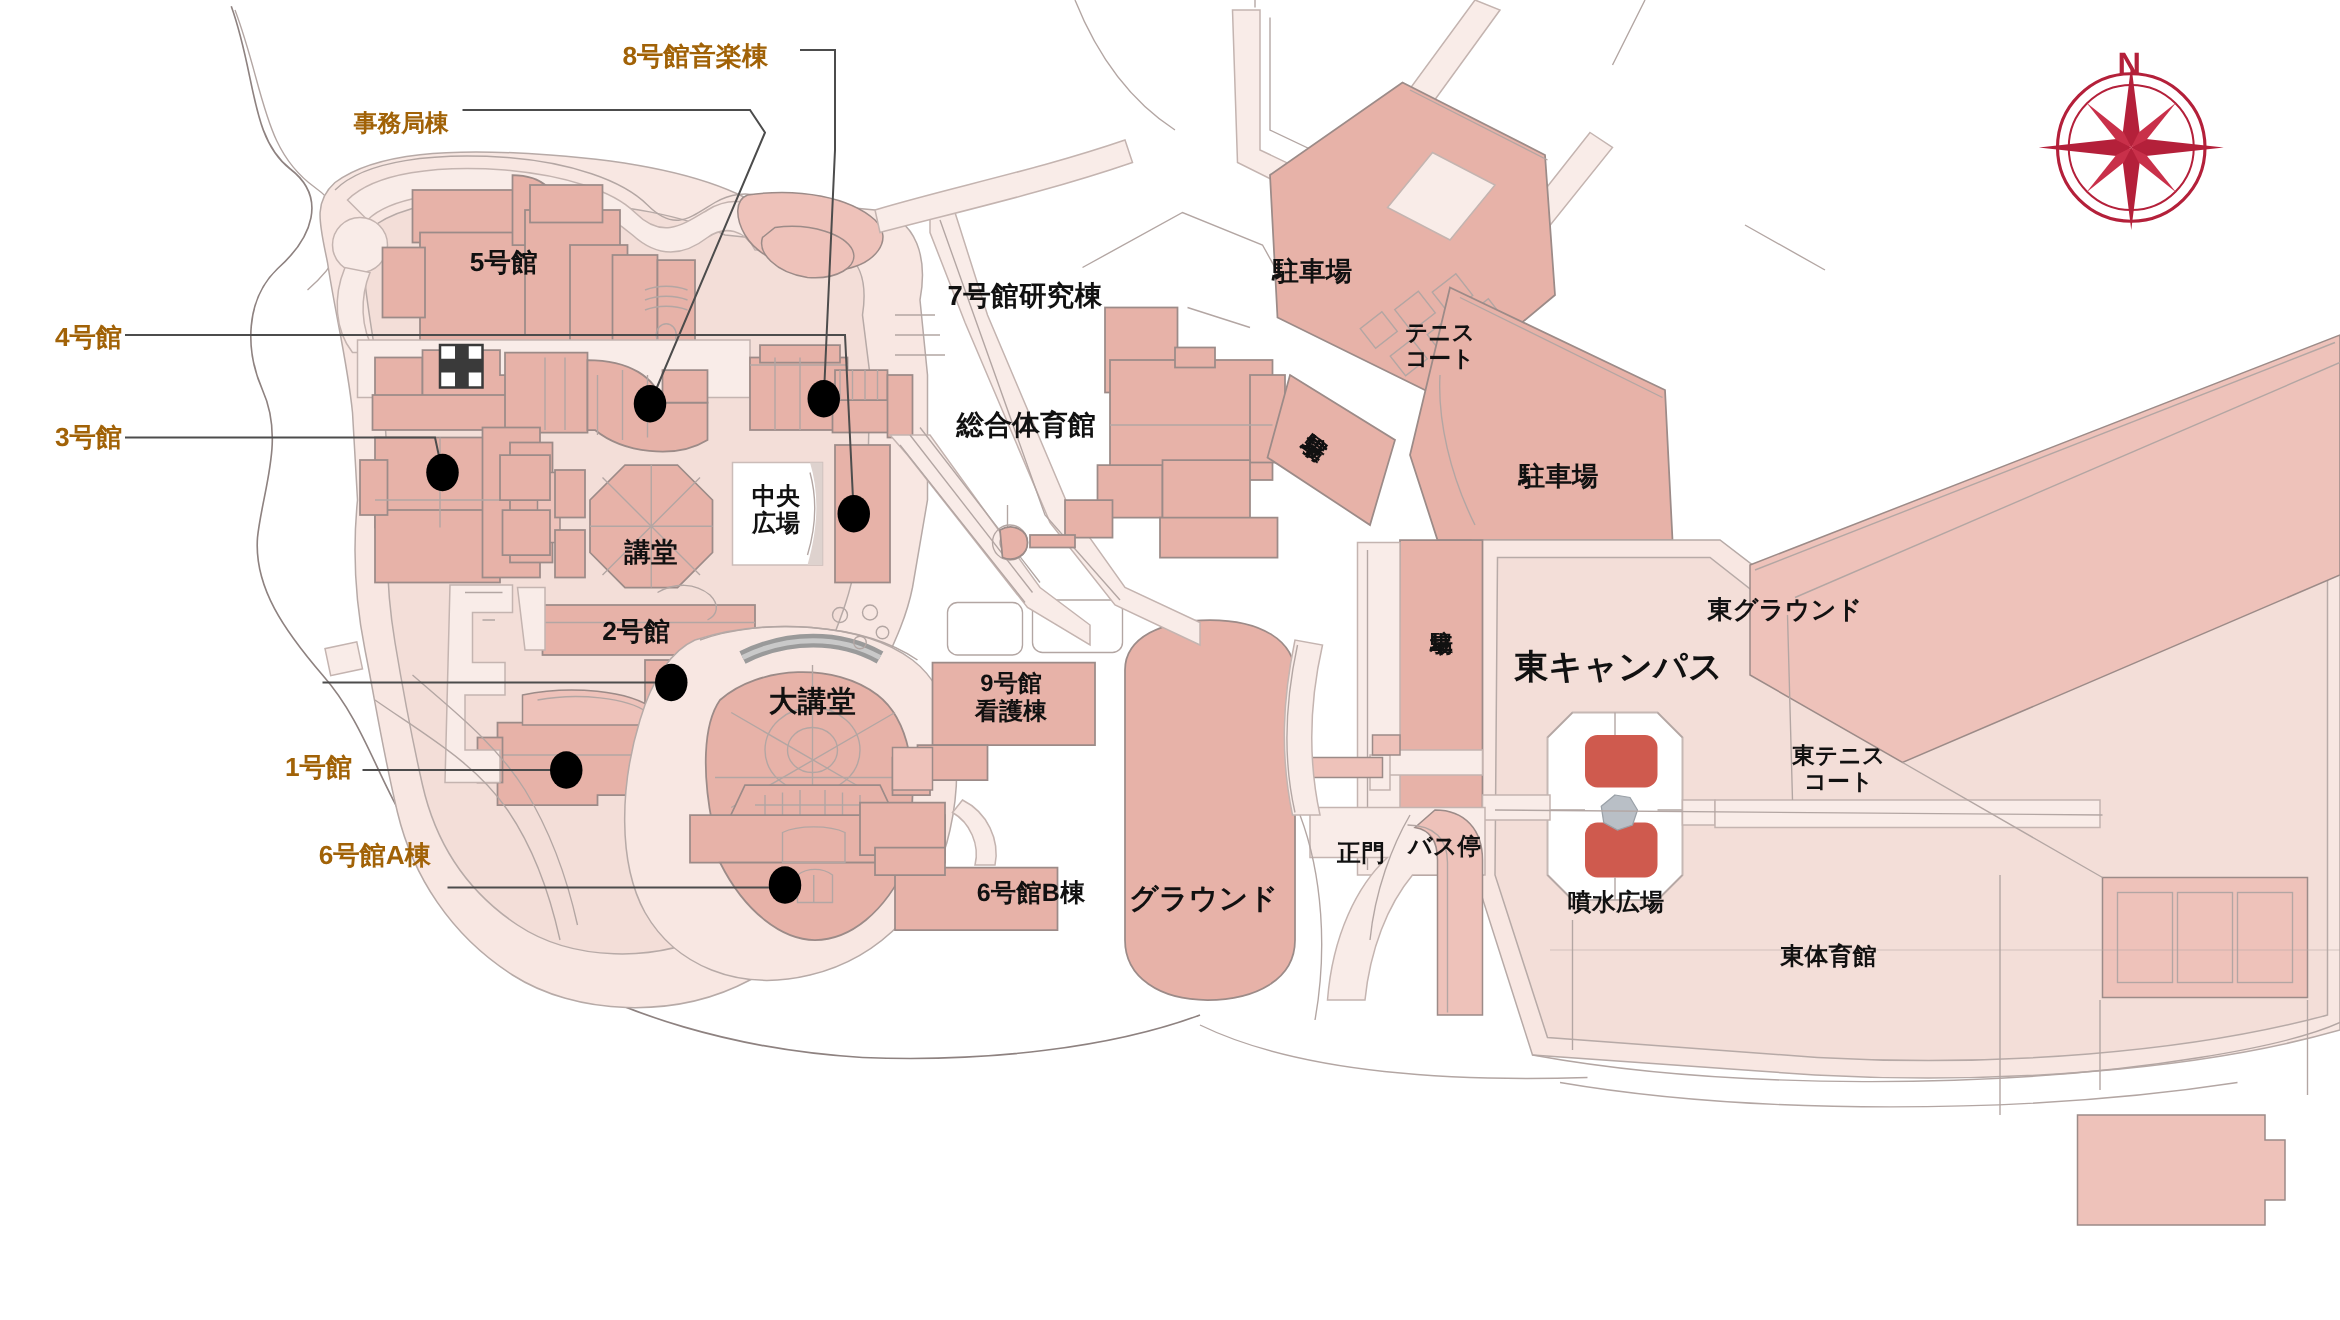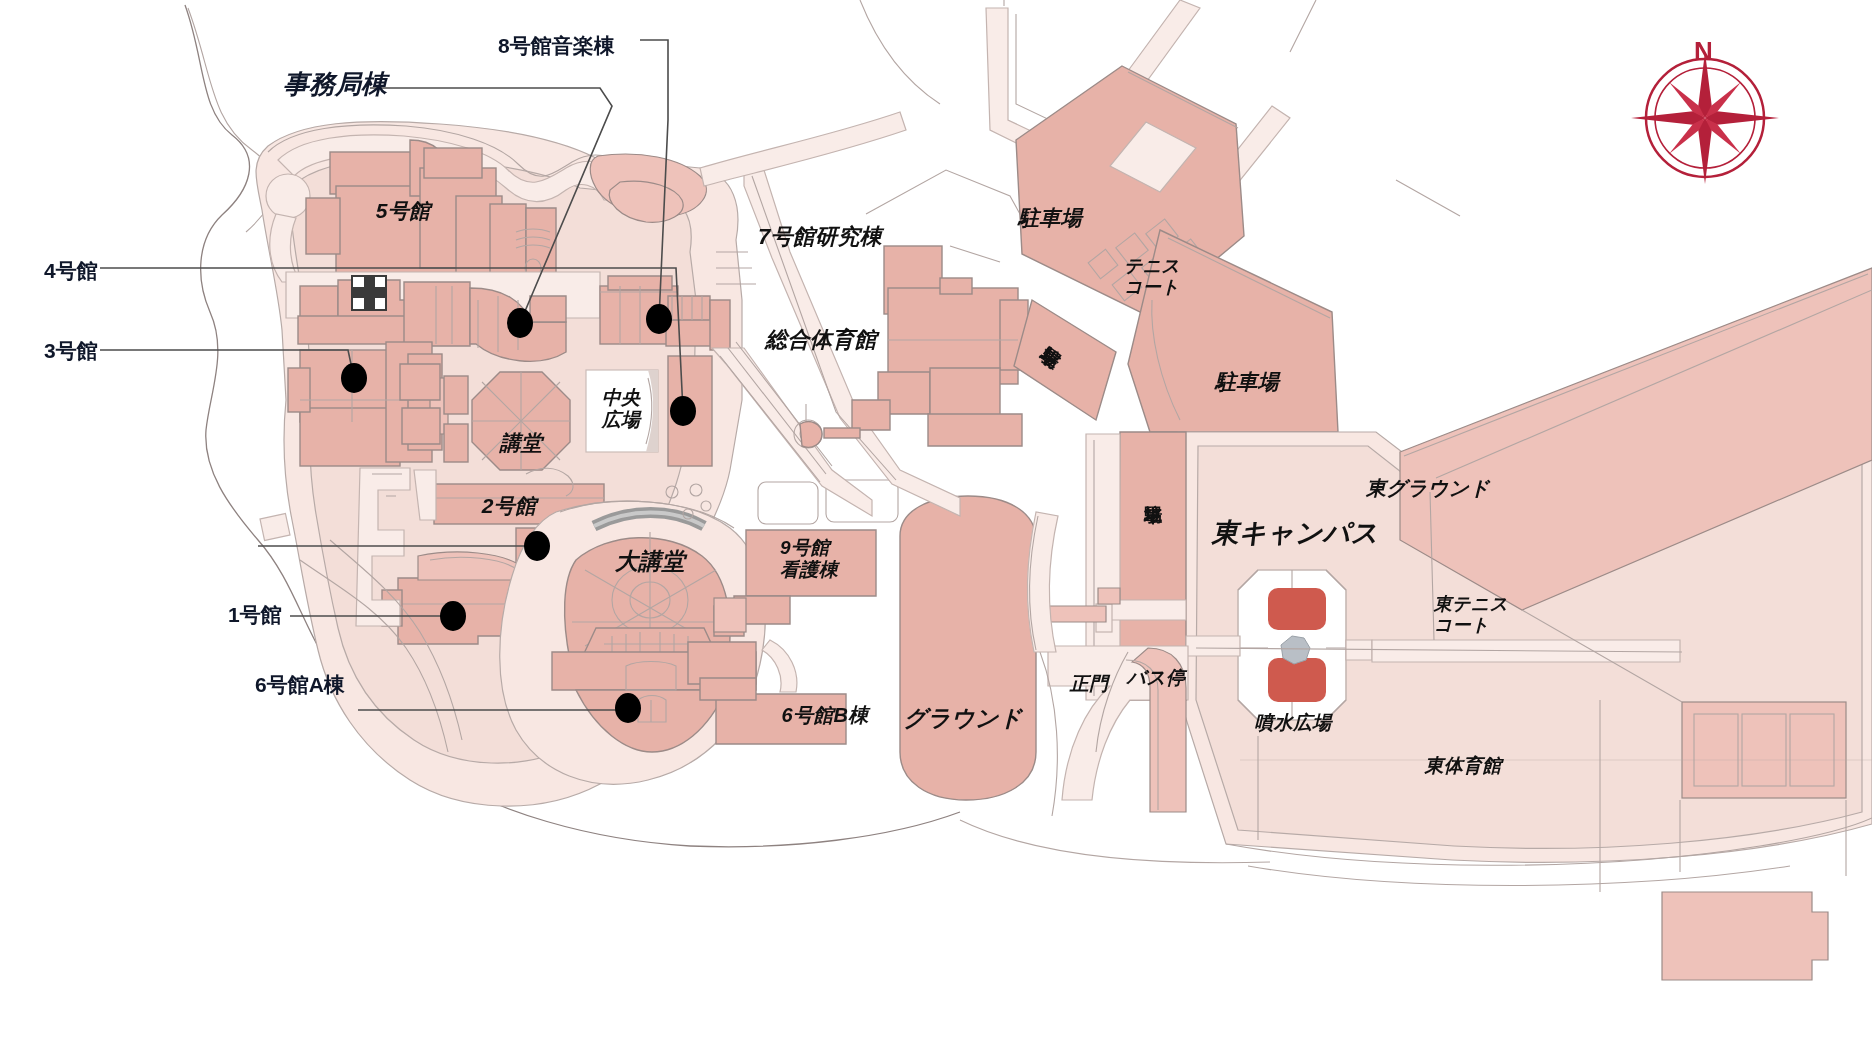--- a/index.html
+++ b/index.html
@@ -2,23 +2,23 @@
 <html><head>
 <meta charset="utf-8">
 <style>
   html,body{margin:0;padding:0;background:#ffffff;}
   body{width:1872px;height:1056px;overflow:hidden;
        font-family:"Liberation Sans","DejaVu Sans",sans-serif;}
   #map-root{position:relative;width:1872px;height:1056px;background:#fff;}
   svg.maplayer{position:absolute;left:0;top:0;width:1872px;height:1056px;}
   .lbl{position:absolute;color:#111;font-weight:700;line-height:1.18;
        white-space:pre;letter-spacing:0.3px;}
-  .lbl.c{text-align:left;font-style:italic;}
+  .lbl.c{text-align:center;}
   .lbl.vert{writing-mode:vertical-rl;text-orientation:upright;letter-spacing:1px;}
-  .callout{position:absolute;color:#0f172a;font-weight:700;white-space:pre;line-height:1.25;}
+  .callout{position:absolute;color:#a16207;font-weight:700;white-space:pre;line-height:1.25;}
   .compass-n{position:absolute;color:#b4203a;font-weight:700;font-size:26px;}
 </style>
 </head>
 <body>
 
 <div id="map-root">
 
   <svg class="maplayer" viewBox="0 0 1872 1056" xmlns="http://www.w3.org/2000/svg">
     <defs>
       <style>
@@ -420,21 +420,21 @@
         <polygon points="36,-36 12,-6 0,0 6,-12"></polygon>
         <polygon points="36,36 6,12 0,0 12,6"></polygon>
         <polygon points="-36,36 -12,6 0,0 -6,12"></polygon>
       </g>
     </g>
   </svg>
 
   <div class="compass-n" style="left:1694px;top:36px;">N</div>
 
   <div class="callout" style="left:498px;top:33px;font-size:21px;">8号館音楽棟</div>
-  <div class="callout" style="left:283px;top:68px;font-size:26px;font-style:italic;">事務局棟</div>
+  <div class="callout" style="left:283px;top:88px;font-size:19px;">事務局棟</div>
   <div class="callout" style="left:44px;top:258px;font-size:21px;">4号館</div>
   <div class="callout" style="left:44px;top:338px;font-size:21px;">3号館</div>
   <div class="callout" style="left:228px;top:602px;font-size:21px;">1号館</div>
   <div class="callout" style="left:255px;top:672px;font-size:21px;">6号館A棟</div>
 
   <div class="lbl c" style="left:403px;top:199px;font-size:21px;transform:translateX(-50%);">5号館</div>
   <div class="lbl c" style="left:820px;top:224px;font-size:22px;transform:translateX(-50%);">7号館研究棟</div>
   <div class="lbl c" style="left:821px;top:327px;font-size:22px;transform:translateX(-50%);">総合体育館</div>
   <div class="lbl c" style="left:521px;top:431px;font-size:21px;transform:translateX(-50%);">講堂</div>
   <div class="lbl c" style="left:621px;top:387px;font-size:19px;transform:translateX(-50%);">中央

